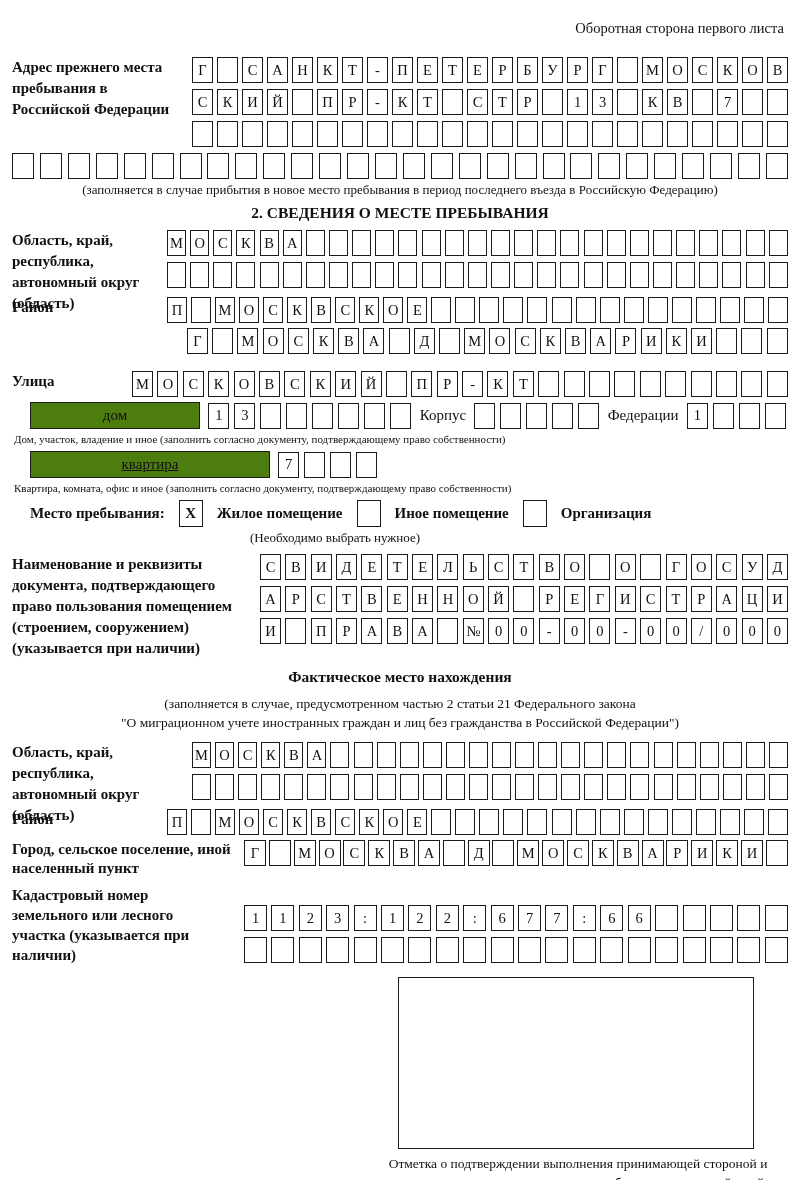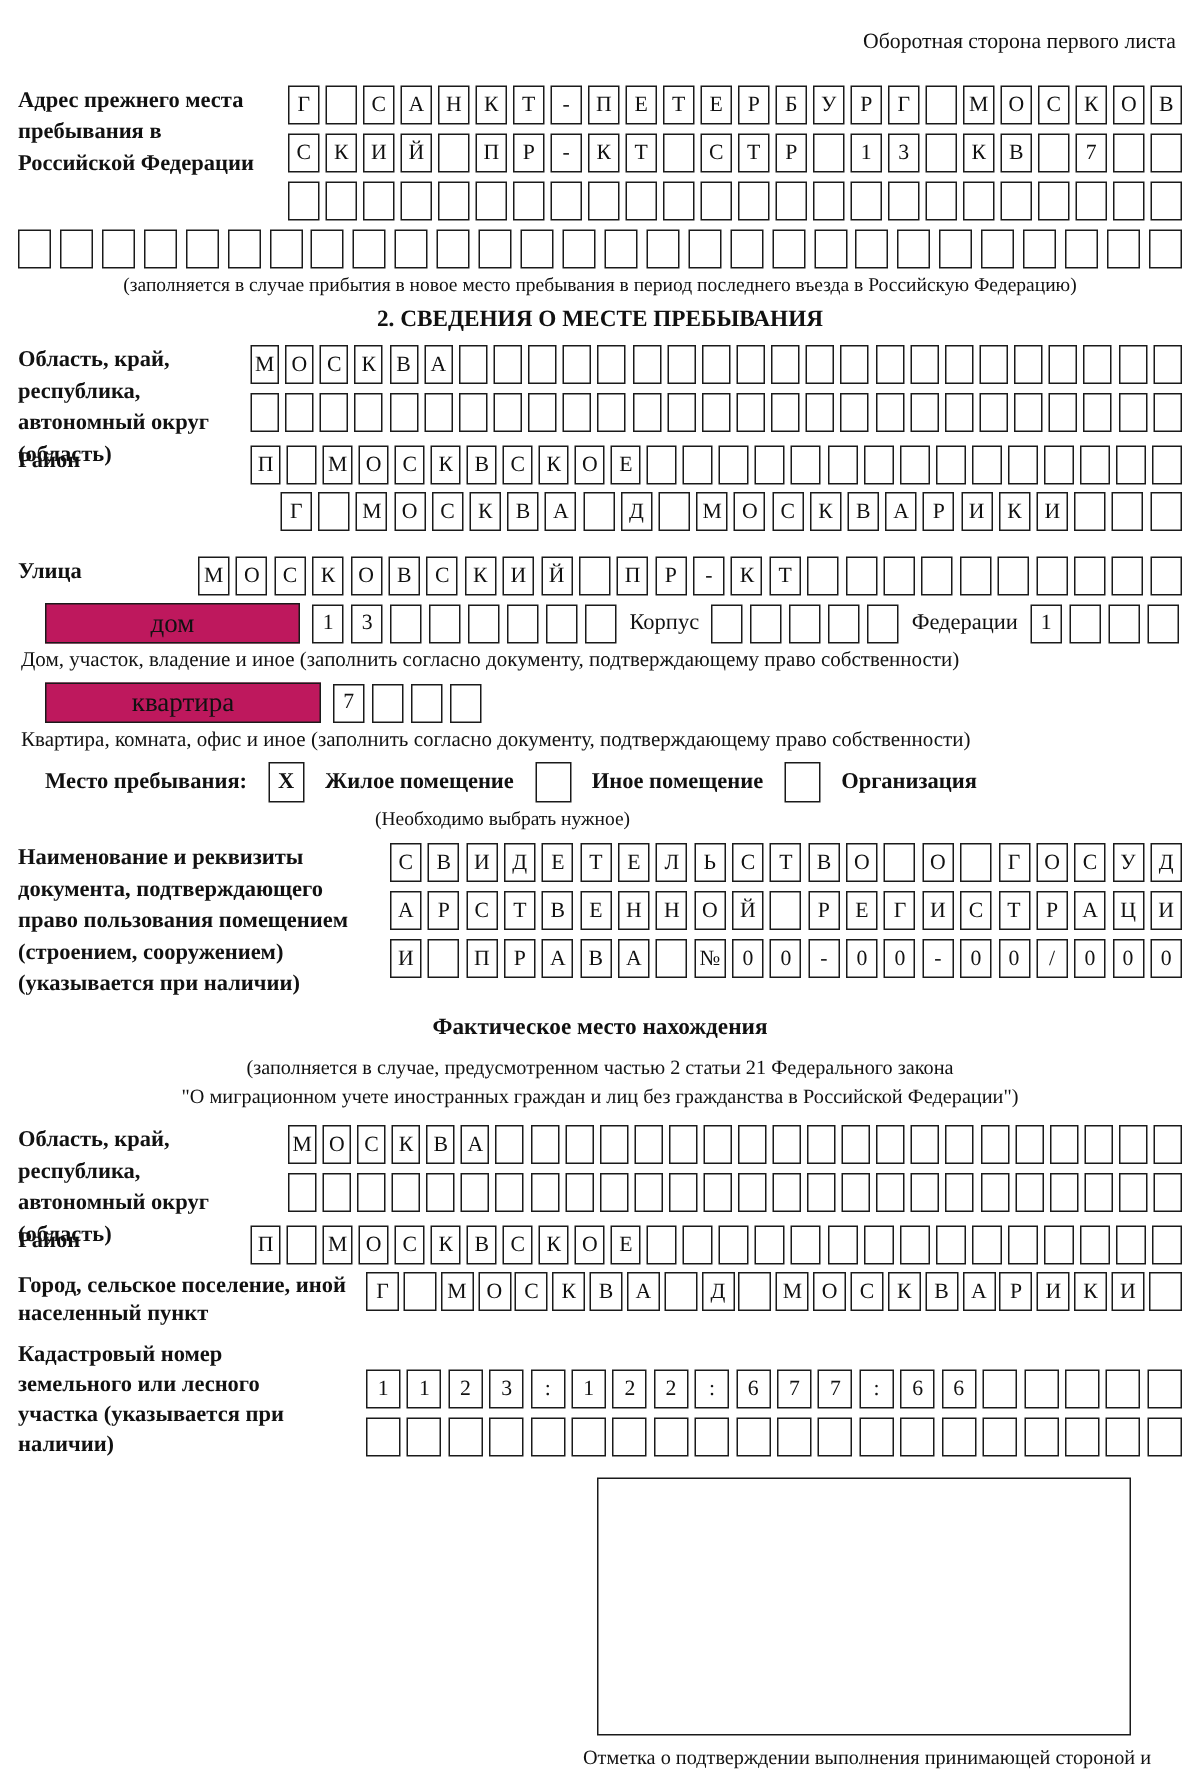--- a/index.html
+++ b/index.html
@@ -30,25 +30,25 @@
   .pl180 { padding-left: 180px; }
   .pl175 { padding-left: 175px; }
   .pl120 { padding-left: 120px; }
   .pl230 { padding-left: 232px; }
   .pl245 { padding-left: 248px; }
 
   .center-note { text-align: center; font-size: 13px; margin: 2px 0 6px 0; }
   .sec-title { text-align: center; font-weight: bold; font-size: 15.5px; margin: 4px 0 8px 0; }
 
   .mixed-row { display: flex; justify-content: space-between; align-items: center; padding: 0 2px 0 18px; margin-bottom: 4px; }
-  .widebox { border: 1.5px solid #1a1a1a; height: 27px; display:flex; align-items:center; justify-content:center; font-size: 18px; flex: none; background:#be185d; }
+  .widebox { border: 1.5px solid #1a1a1a; height: 27px; display:flex; align-items:center; justify-content:center; font-size: 15px; flex: none; background:#4d7c0f; }
   .widebox.dom { width: 170px; }
-  .widebox.kv { width: 184px; }
+  .widebox.kv { width: 240px; text-decoration: underline; }
   .inline-lbl { font-size: 15px; }
-  .note-line { font-size: 14px; margin: 1px 0 6px 2px; }
+  .note-line { font-size: 11px; margin: 1px 0 6px 2px; }
 
   .mesto-row { display: flex; align-items: center; gap: 14px; padding-left: 18px; margin-top: 6px; font-weight: bold; }
   .chk { width: 24px; height: 27px; border: 1.5px solid #1a1a1a; display:flex; align-items:center; justify-content:center; font-size: 15px; flex:none; background:#fff; }
   .mesto-note { font-size: 13px; margin: 3px 0 8px 238px; }
 
   .fact-note { text-align: center; font-size: 13.5px; line-height: 19px; }
 
   .stamp-box { border: 1.5px solid #1a1a1a; width: 356px; height: 172px; margin: 14px 0 6px 386px; background:#fff; }
   .stamp-caption { width: 440px; margin-left: 346px; text-align: center; font-size: 13.5px; line-height: 18.5px; }
 

